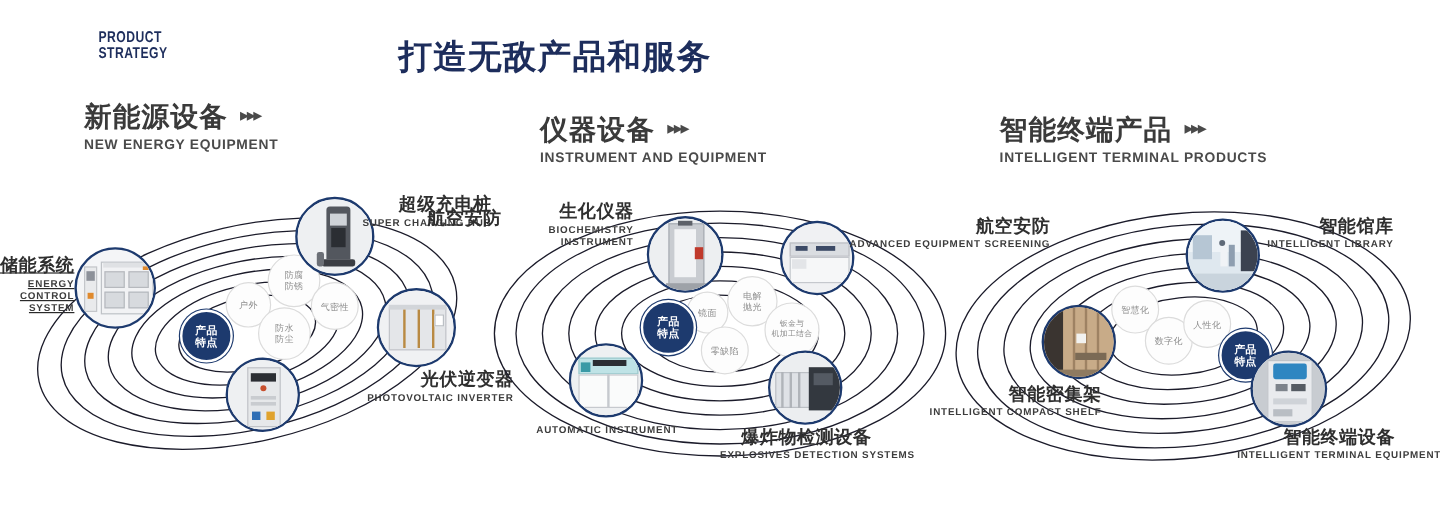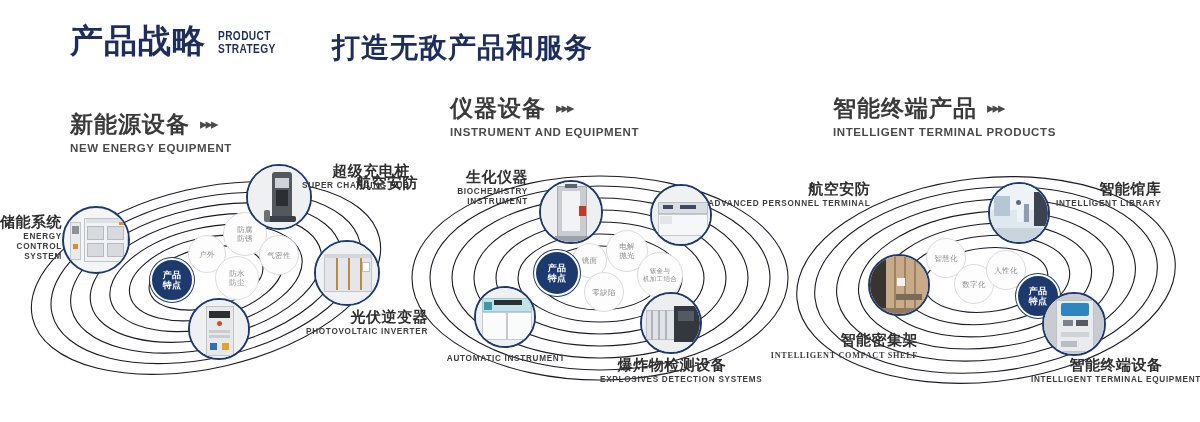--- a/index.html
+++ b/index.html
@@ -74,29 +74,28 @@
   
   .ill{position:absolute;inset:0;}
   .bx{position:absolute;box-sizing:border-box;}
 </style>
 </head>
 <body>
 
 <div class="page">
 
   <div class="header">
-    <div class="h-cn">产品战略</div>
     <div class="h-en">
       <span>PRODUCT</span>
       <span>STRATEGY</span>
     </div>
   </div>
   <div class="h-sub">打造无敌产品和服务</div>
 
-  <div class="sec" style="left:70px;top:111px;text-align:right;">
+  <div class="sec" style="left:70px;top:84px;text-align:right;">
     <div class="cn">
       <span>新能源设备</span>
       <span class="arrows">▸▸▸</span>
     </div>
     <div class="en">NEW ENERGY EQUIPMENT</div>
   </div>
 
   <div class="sec" style="left:450px;top:95px;">
     <div class="cn">
       <span>仪器设备</span>
@@ -151,21 +150,21 @@
         <div class="bx" style="left:9px;top:36px;width:5px;height:5px;background:#e08a2e;"></div>
         <div class="bx" style="left:20px;top:10px;width:44px;height:44px;background:#f1f2f4;border:1px solid #bfc2c7;"></div>
         <div class="bx" style="left:22px;top:11px;width:40px;height:4px;background:#dfe1e4;"></div>
         <div class="bx" style="left:23px;top:18px;width:17px;height:14px;background:#d7dade;border:1px solid #b6b9be;"></div>
         <div class="bx" style="left:43px;top:18px;width:17px;height:14px;background:#d7dade;border:1px solid #b6b9be;"></div>
         <div class="bx" style="left:23px;top:35px;width:17px;height:14px;background:#d7dade;border:1px solid #b6b9be;"></div>
         <div class="bx" style="left:43px;top:35px;width:17px;height:14px;background:#d7dade;border:1px solid #b6b9be;"></div>
         <div class="bx" style="left:55px;top:14px;width:5px;height:3px;background:#e08a2e;"></div>
       </div>
     </div>
-    <div class="cap right" style="left:-10px;top:63px;width:62px;">
+    <div class="cap right" style="left:-10px;top:63px;width:62px;text-decoration:underline;">
       <div class="cn">储能系统</div>
       <div class="en" style="white-space:normal;">ENERGY CONTROL SYSTEM</div>
     </div>
 
     <div class="node" style="left:236px;top:14px;width:66px;height:66px;">
       <div class="ill">
         <div class="bx" style="left:0;top:0;width:100%;height:100%;background:#eef0f2;"></div>
         <div class="bx" style="left:24px;top:6px;width:20px;height:44px;background:#53575e;border-radius:3px 3px 0 0;"></div>
         <div class="bx" style="left:27px;top:12px;width:14px;height:10px;background:#cfd3d8;"></div>
         <div class="bx" style="left:28px;top:24px;width:12px;height:16px;background:#2b2e33;"></div>
@@ -262,21 +261,21 @@
         <div class="bx" style="left:0;top:0;width:100%;height:100%;background:#f0f1f3;"></div>
         <div class="bx" style="left:6px;top:16px;width:50px;height:12px;background:#dadde1;border:1px solid #bcbfc4;"></div>
         <div class="bx" style="left:11px;top:19px;width:10px;height:4px;background:#3c4a66;"></div>
         <div class="bx" style="left:28px;top:19px;width:16px;height:4px;background:#3c4a66;"></div>
         <div class="bx" style="left:6px;top:28px;width:50px;height:22px;background:#f6f7f8;border:1px solid #c5c8cd;"></div>
         <div class="bx" style="left:8px;top:30px;width:12px;height:8px;background:#e3e5e8;"></div>
       </div>
     </div>
     <div class="cap left" style="left:308px;top:30px;">
       <div class="cn">航空安防</div>
-      <div class="en">ADVANCED PERSONNEL TERMINAL</div>
+      <div class="en">ADVANCED EQUIPMENT SCREENING</div>
     </div>
 
     <div class="node" style="left:240px;top:142px;width:62px;height:62px;">
       <div class="ill">
         <div class="bx" style="left:0;top:0;width:100%;height:100%;background:#eceef0;"></div>
         <div class="bx" style="left:4px;top:16px;width:30px;height:30px;background:#dfe2e6;border:1px solid #bcc0c5;"></div>
         <div class="bx" style="left:9px;top:16px;width:1.5px;height:30px;background:#b0b4b9;"></div>
         <div class="bx" style="left:16px;top:16px;width:1.5px;height:30px;background:#b0b4b9;"></div>
         <div class="bx" style="left:23px;top:16px;width:1.5px;height:30px;background:#b0b4b9;"></div>
         <div class="bx" style="left:32px;top:12px;width:26px;height:36px;background:#33383f;"></div>
@@ -368,19 +367,19 @@
         <div class="bx" style="left:0;top:0;width:16px;height:100%;background:#3a3430;"></div>
         <div class="bx" style="left:16px;top:0;width:46px;height:100%;background:#c8ab88;"></div>
         <div class="bx" style="left:24px;top:0;width:2px;height:100%;background:#9e8263;"></div>
         <div class="bx" style="left:34px;top:0;width:2px;height:100%;background:#9e8263;"></div>
         <div class="bx" style="left:44px;top:0;width:2px;height:100%;background:#9e8263;"></div>
         <div class="bx" style="left:27px;top:22px;width:8px;height:8px;background:#f2f2f0;"></div>
         <div class="bx" style="left:26px;top:38px;width:26px;height:6px;background:#7b6a55;"></div>
         <div class="bx" style="left:0;top:52px;width:100%;height:10px;background:#8e7a60;"></div>
       </div>
     </div>
-    <div class="cap right" style="left:-40px;top:182px;width:168px;font-family:Liberation Serif, serif;">
+    <div class="cap right" style="left:-40px;top:170px;width:168px;">
       <div class="cn">智能密集架</div>
       <div class="en" style="white-space:normal;">INTELLIGENT COMPACT SHELF</div>
     </div>
   </div>
 
 </div>
 
 </body></html>

